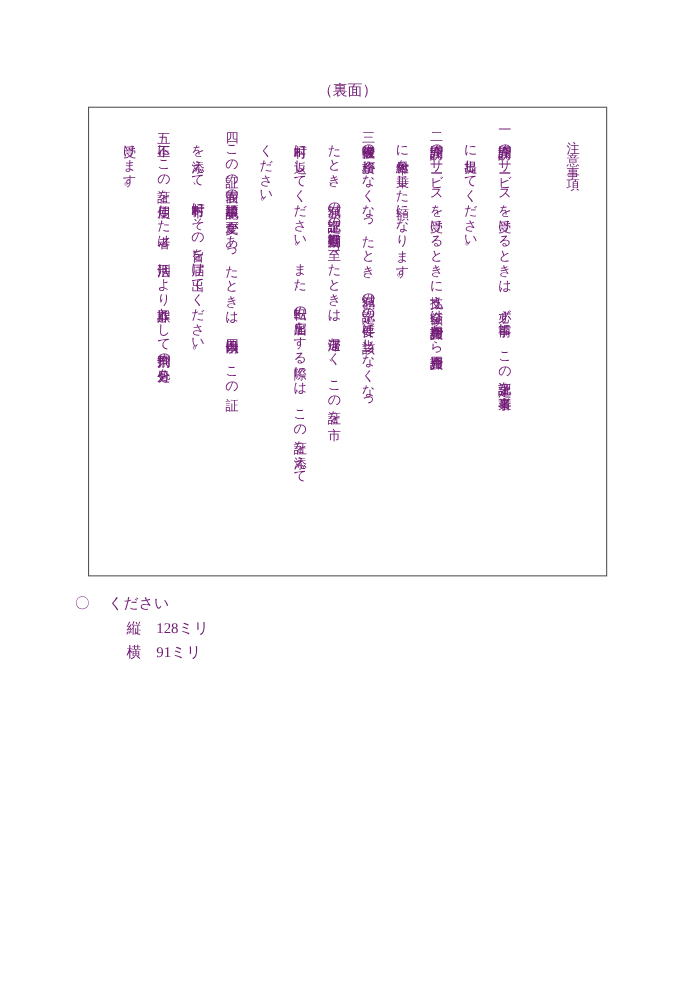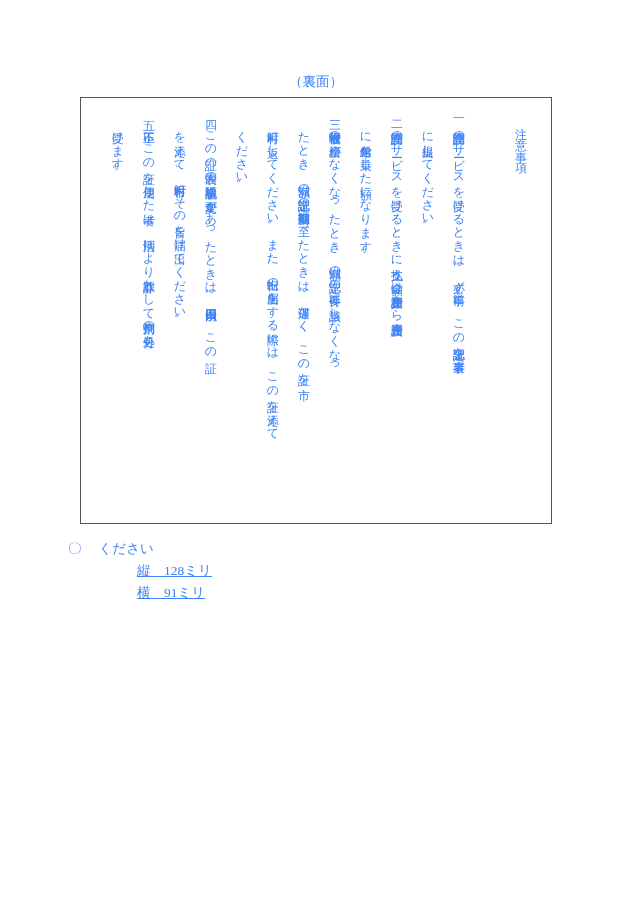--- a/index.html
+++ b/index.html
@@ -6,21 +6,21 @@
     margin: 0;
     padding: 0;
     background: #ffffff;
   }
   .page {
     position: relative;
     width: 630px;
     height: 903px;
     background: #ffffff;
     overflow: hidden;
-    color: #3b82f6;
+    color: #701a75;
     font-family: "Liberation Serif", "DejaVu Serif", serif;
   }
   .side-label {
     position: absolute;
     left: 80px;
     top: 74px;
     width: 472px;
     text-align: center;
     font-size: 13.5px;
     line-height: 16px;
@@ -63,23 +63,22 @@
   }
   .size-row {
     display: flex;
     align-items: flex-start;
   }
   .size-marker {
     display: inline-block;
     margin-right: 17px;
   }
   .size-line {
-    margin-left: 69px;
+    margin-left: 47px;
     margin-top: 8px;
-    text-decoration: underline;
   }
 </style>
 </head>
 <body>
 
 <div class="page">
 
   <div class="side-label">（裏面）</div>
 
   <div class="notice-box">

